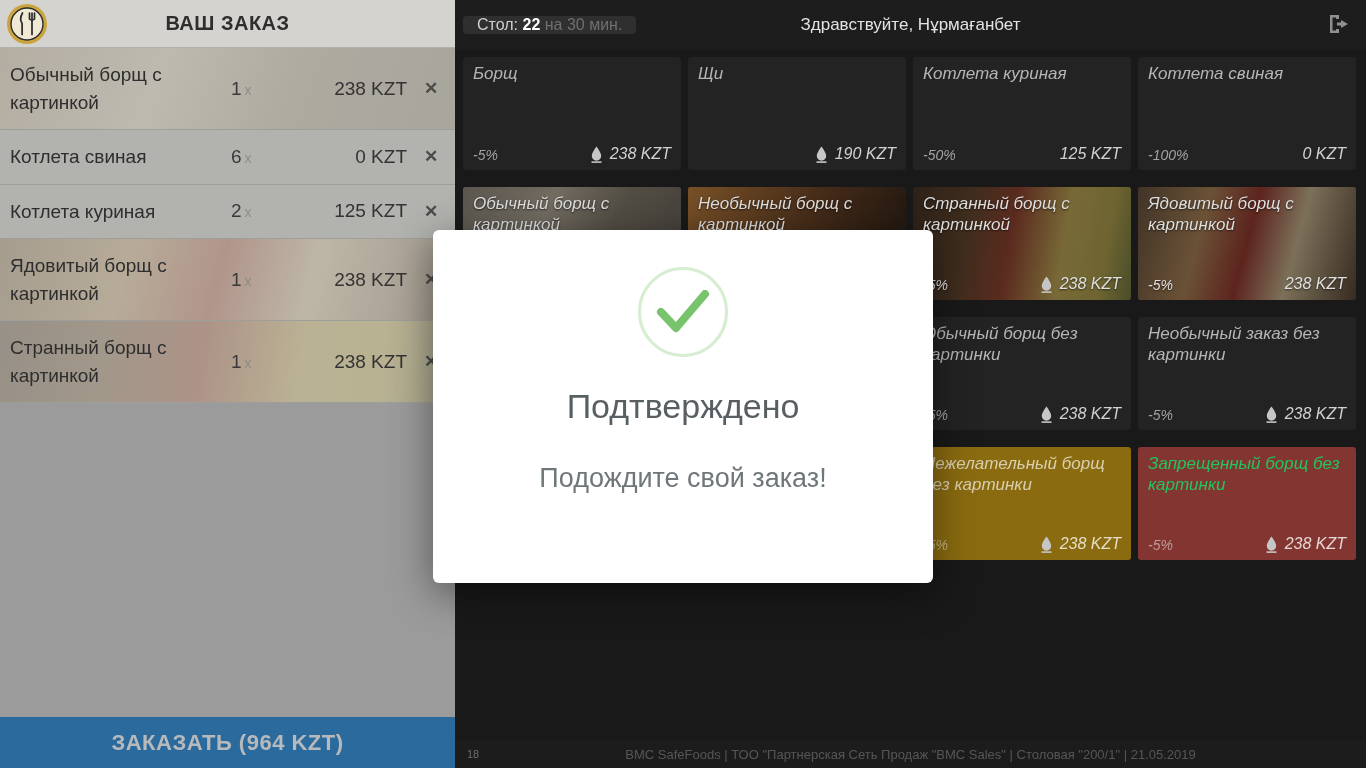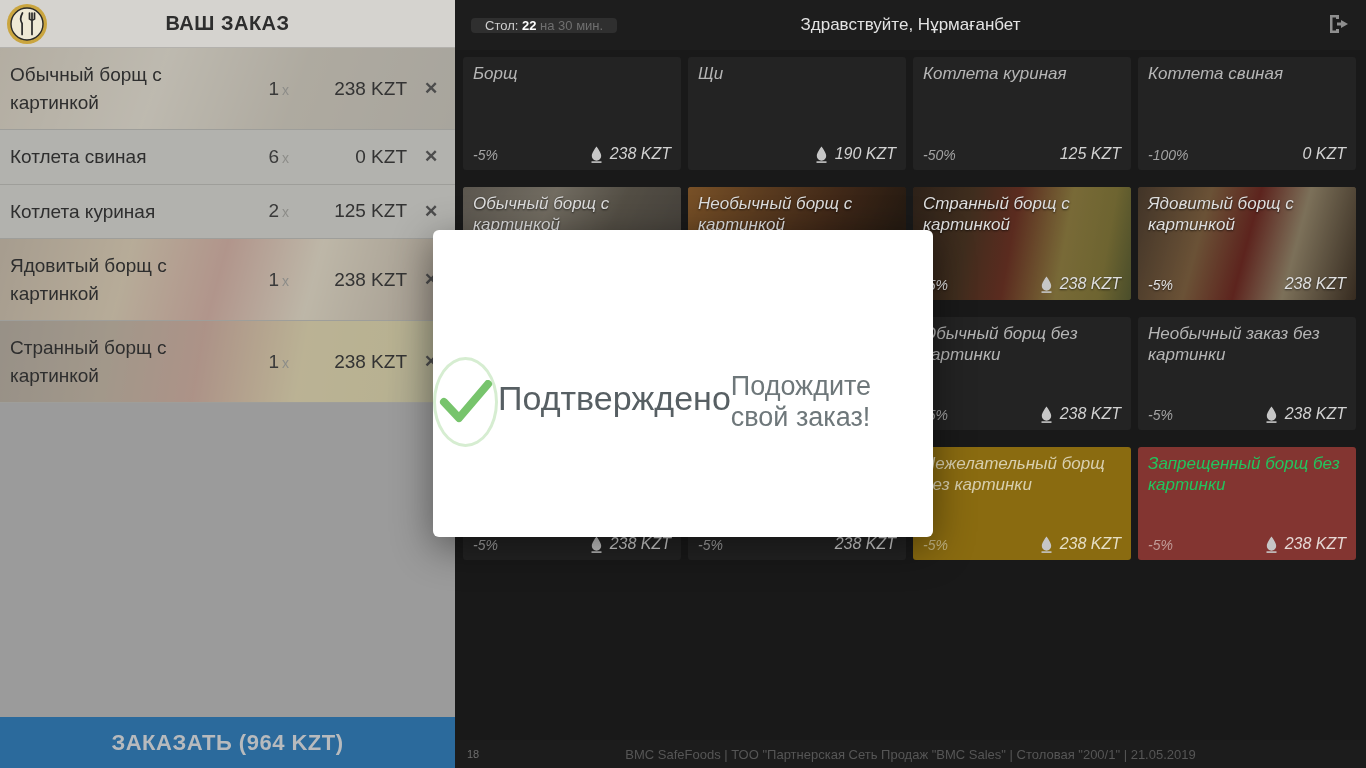--- a/index.html
+++ b/index.html
@@ -16,34 +16,34 @@
   .logo { position:absolute; left:6px; top:3px; width:42px; height:42px; }
 
   .order-item { flex:none; display:flex; align-items:center; position:relative;
     background:#b2b2ae; border-bottom:1px solid #9e9e9a; padding:13px 0; overflow:hidden; }
   .order-item > * { position:relative; z-index:1; }
   .order-item.photo::after { content:""; position:absolute; inset:0; background:rgba(178,176,170,.72); z-index:0; }
   .order-item.photo.ordinary { background:linear-gradient(110deg,#b8a78c,#ddd2bc 35%,#a69a84 65%,#90897b); }
   .order-item.photo.poison   { background:linear-gradient(105deg,#8a6b48,#c4a06a 28%,#b0503c 48%,#dcc8a0 68%,#73593f); }
   .order-item.photo.strange  { background:linear-gradient(100deg,#55402c,#7a5a38 24%,#a0472e 44%,#d2b85c 66%,#c9b551 84%,#8a8c4a); }
   .item-name { flex:1; padding-left:10px; font-size:19px; line-height:1.45; color:#2e2e2e; }
-  .item-qty { width:58px; text-align:right; font-size:19px; color:#3a3a3a; white-space:nowrap; }
+  .item-qty { width:58px; font-size:19px; color:#3a3a3a; white-space:nowrap; }
   .qty-x { font-size:14px; color:#8d8d89; margin-left:3px; }
   .item-price { width:118px; text-align:right; font-size:19px; color:#333; white-space:nowrap; }
   .item-remove { width:48px; text-align:center; font-size:17px; font-weight:bold; color:#4c4c4c;
     background:none; border:none; cursor:pointer; font-family:inherit; }
   .panel-spacer { flex:1; background:#9b9b9b; }
   .order-button { flex:none; height:51px; border:none; cursor:pointer;
     font-family:inherit; font-size:22px; font-weight:bold; letter-spacing:.5px; }
 
   
   .menu-area { position:absolute; left:455px; top:0; right:0; bottom:0; background:#191919; }
   .topbar { height:50px; background:#1d1d1d; position:relative; display:flex; align-items:center; }
-  .table-badge { margin-left:16px; background:#2f2f2f; border-radius:4px; padding:0 14px;
-    font-size:13px; color:#cfcfcf; white-space:nowrap; }
+  .table-badge { margin-left:8px; background:#2f2f2f; border-radius:4px; padding:0 14px;
+    font-size:16px; color:#cfcfcf; white-space:nowrap; }
   .table-num { font-weight:bold; color:#fff; }
   .table-dur { color:#6f6f6f; }
   .greeting { position:absolute; left:0; right:0; text-align:center; font-size:17px; color:#e3e3e3; pointer-events:none; }
   .logout-btn { position:absolute; right:12px; top:12px; width:28px; height:26px;
     background:none; border:none; cursor:pointer; }
 
   .menu-grid { padding:7px 8px; display:grid; grid-template-columns:repeat(4,218px);
     grid-auto-rows:113px; gap:17px 7px; }
   .card { position:relative; background:#232323; border-radius:3px; padding:7px 10px;
     cursor:pointer; overflow:hidden; }
@@ -68,23 +68,23 @@
   .discount { font-size:14px; color:#a2a2a2; }
   .price { font-size:16px; color:#d2d2d2; display:flex; align-items:center; gap:7px; white-space:nowrap; }
   .card.photo .discount, .card.photo .price { color:#e0e0e0; text-shadow:0 1px 2px rgba(0,0,0,.6); }
 
   .footer { position:absolute; left:0; right:0; bottom:0; height:28px; background:#1c1c1c;
     display:flex; align-items:center; padding:0 12px; }
   .page-num { font-size:11px; color:#6d6d6d; }
   .footer-info { position:absolute; left:0; right:0; text-align:center; font-size:13px; color:#565656; }
 
   
-  .modal { position:absolute; left:433px; top:230px; width:500px; height:307px; background:#fff;
+  .modal { position:absolute; left:433px; top:230px; width:500px; height:353px; background:#fff;
     border-radius:6px; box-shadow:0 10px 40px rgba(0,0,0,.45); z-index:10;
-    display:flex; flex-direction:row; align-items:center; }
+    display:flex; flex-direction:column; align-items:center; }
   .check-circle { margin-top:37px; width:90px; height:90px; border:3px solid #d6edd1;
     border-radius:50%; display:flex; align-items:center; justify-content:center; }
   .modal-title { margin-top:30px; font-size:34px; color:#575f63; }
   .modal-subtitle { margin-top:37px; font-size:27px; color:#6e777a; }
 </style>
 </head>
 <body>
 
 <div class="app">
 

